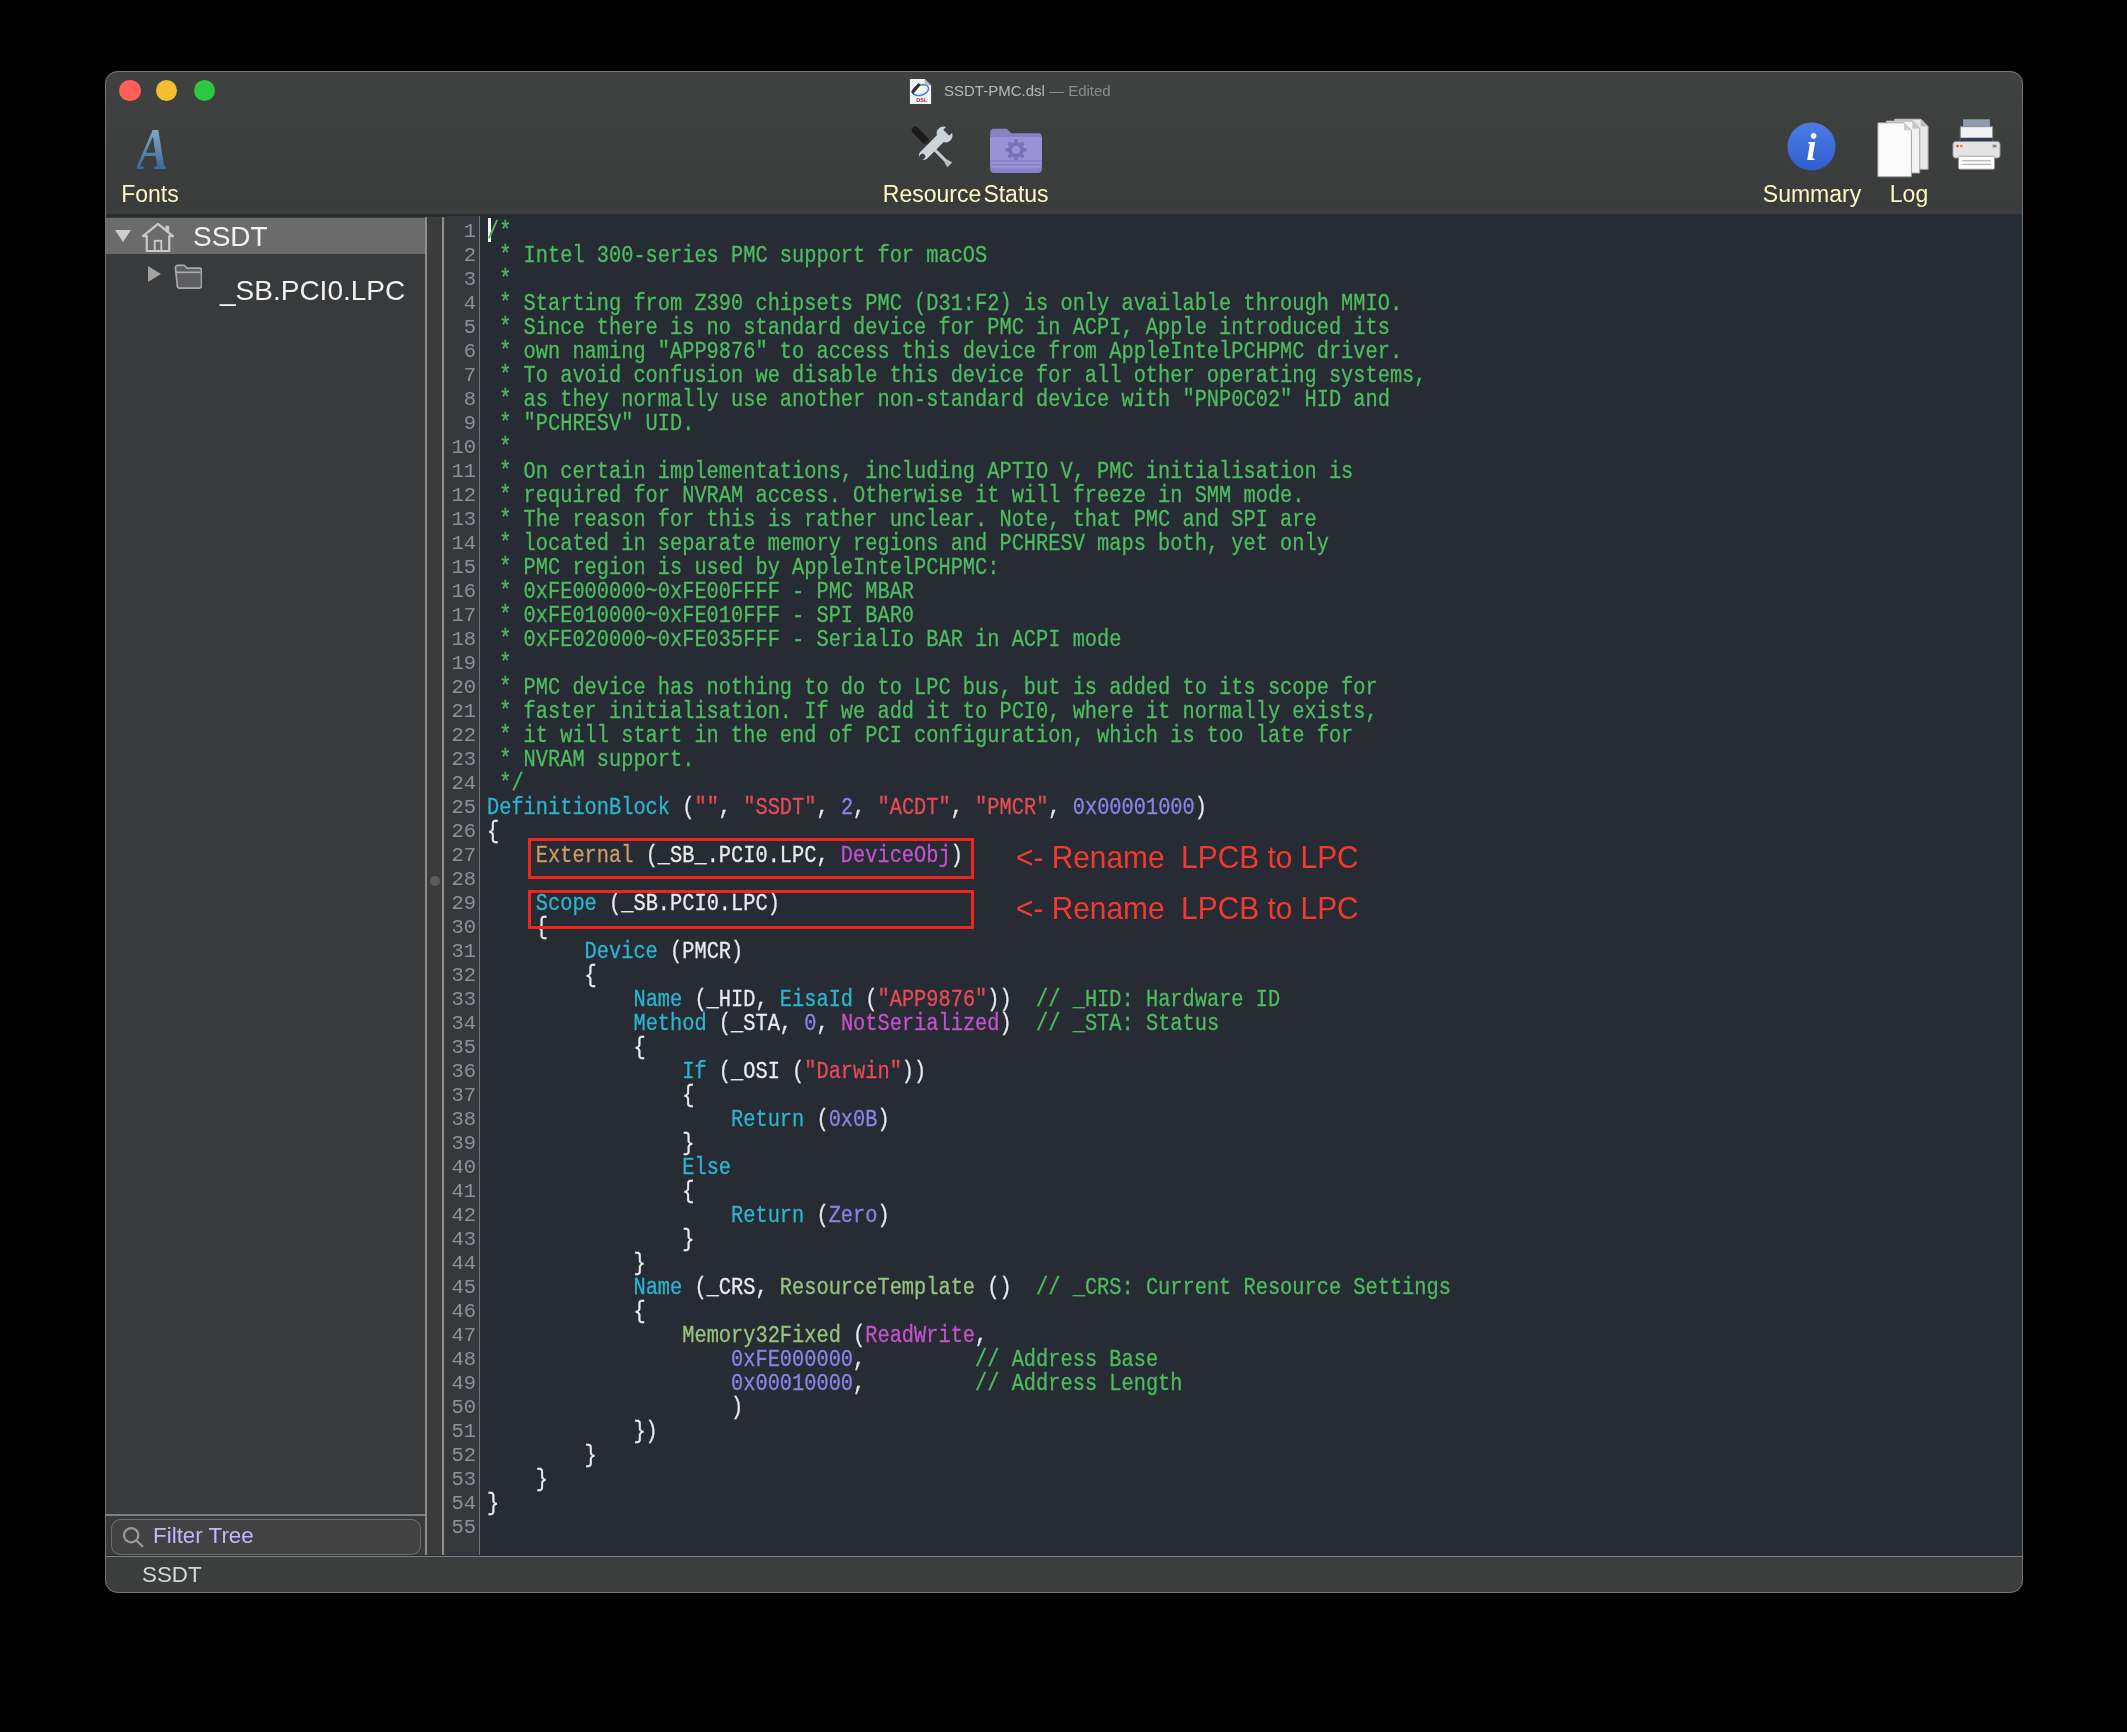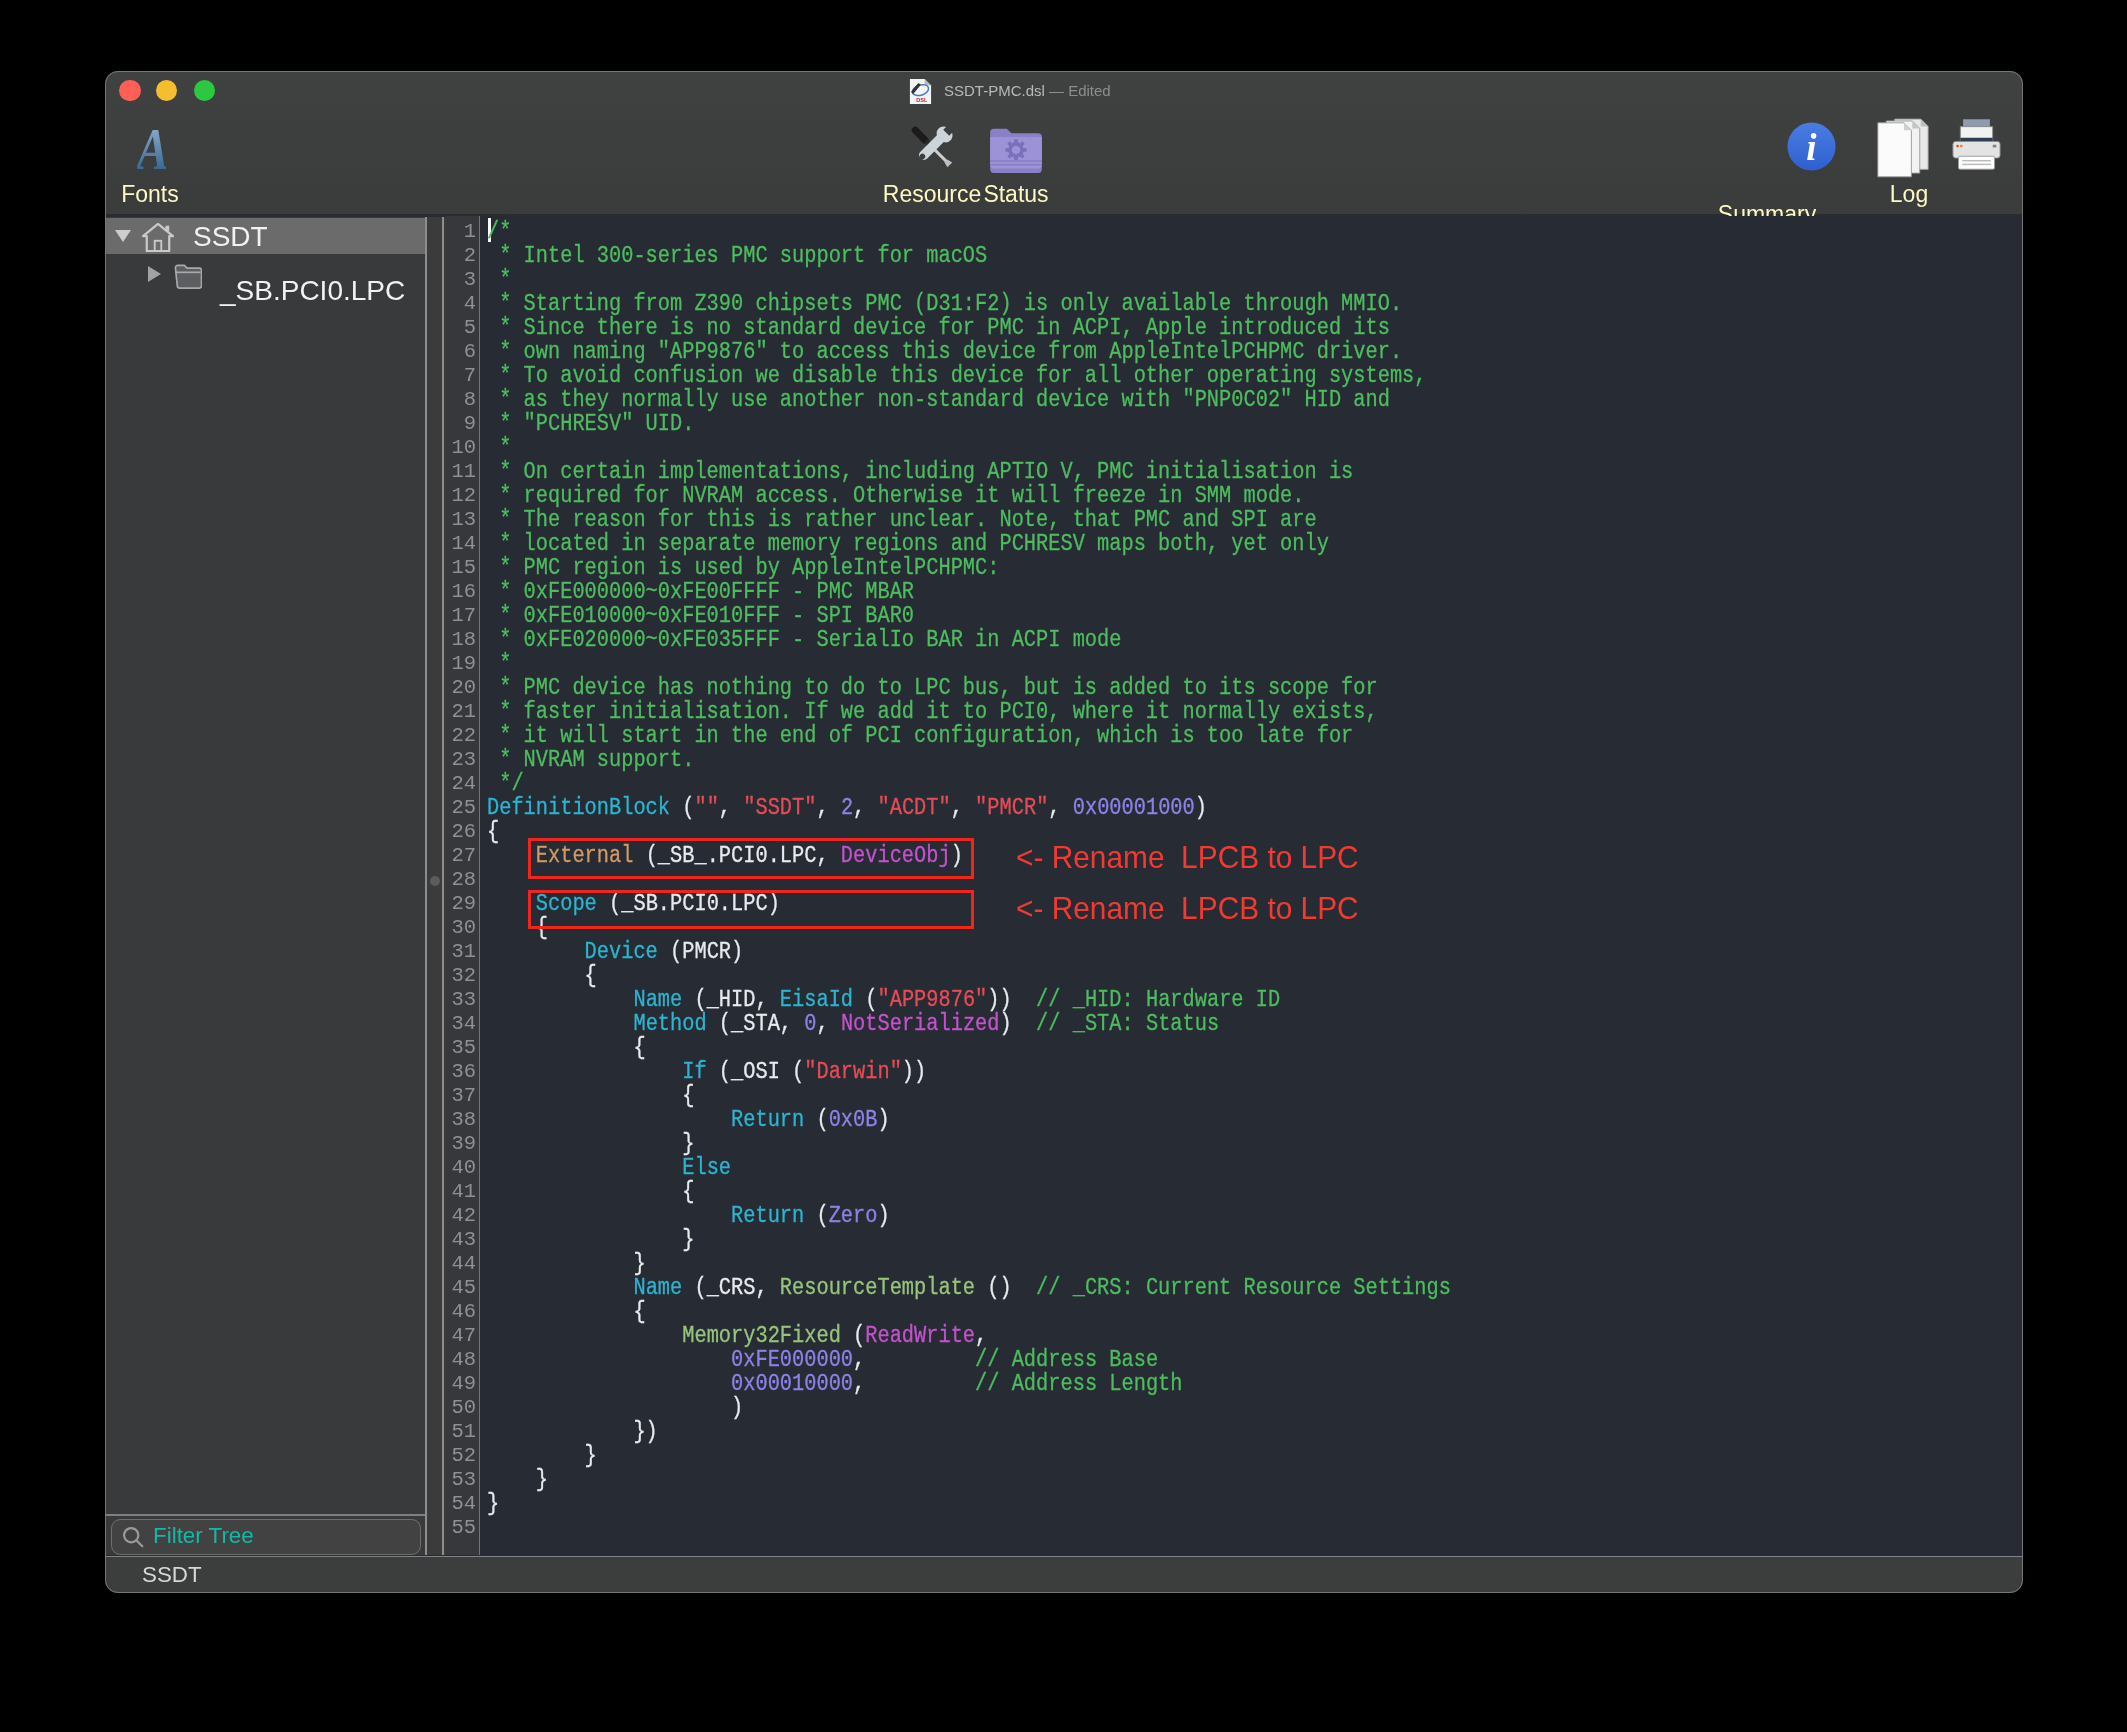--- a/index.html
+++ b/index.html
@@ -30,21 +30,21 @@
            border-top:12px solid #cdcdcd; }
   .tri-r { position:absolute; width:0; height:0;
            border-top:8.4px solid transparent; border-bottom:8.4px solid transparent;
            border-left:13px solid #a2a2a2; }
   .srow { position:absolute; font-size:28px; line-height:28px; color:#f2f2f2; white-space:nowrap; }
 
   
   #filtersep { position:absolute; left:0; top:1297px; width:320px; height:1.9px; background:#7f7f7f; }
   #filterfield { position:absolute; left:5.6px; top:1302px; width:310px; height:36px;
                  background:#424243; border:1.9px solid #6f6f6f; border-radius:9.3px; }
-  #filtertext { position:absolute; left:48px; top:1308px; font-size:22.4px; line-height:22.4px; color:#14b8a6; }
+  #filtertext { position:absolute; left:48px; top:1308px; font-size:22.4px; line-height:22.4px; color:#c4b5fd; }
 
   
   #statusbar { position:absolute; left:0; top:1485px; width:100%; height:38px;
                background:#3c3d3d; border-top:1.9px solid #7f8287; }
   #statusbar span { position:absolute; left:37px; top:6.5px; font-size:22.4px; line-height:22.4px; color:#d6d7d8; }
 
   
   #gutter { position:absolute; left:341px; top:145px; width:34px; height:1339px;
             background:#36383c; border-right:1.9px solid #70757d; }
   #gutternums { position:absolute; left:319px; top:149px; width:52px; text-align:right;
@@ -126,21 +126,21 @@
   <svg class="abs" style="left:1682px; top:51px;" width="49" height="49" viewBox="0 0 53 53">
     <defs>
         <linearGradient id="bg1" x1="0" y1="0" x2="0" y2="1">
       <stop offset="0" stop-color="#4a7de2"></stop>
           <stop offset="1" stop-color="#2f5fd0"></stop>
     </linearGradient>
       </defs>
     <circle cx="26.5" cy="26.5" r="26" fill="url(#bg1)"></circle>
     <text x="26.5" y="41" text-anchor="middle" font-family="Liberation Serif" font-style="italic" font-weight="bold" font-size="40" fill="#fff">i</text>
   </svg>
-  <div class="lbl" style="left:1662px;margin-top:20px;">Summary</div>
+  <div class="lbl" style="left:1707px;">Summary</div>
 
   <svg class="abs" style="left:1771px; top:46px;" width="54" height="61" viewBox="0 0 58 65">
     <g>
       <path d="M20 2 h28 l8 8 v46 h-36 z" fill="#e8e8e8" stroke="#9a9a9a" stroke-width="1"></path>
       <path d="M48 2 l8 8 h-8 z" fill="#bdbdbd"></path>
     </g>
     <g>
       <path d="M11 4 h28 l8 8 v48 h-36 z" fill="#f2f2f2" stroke="#9a9a9a" stroke-width="1"></path>
       <path d="M39 4 l8 8 h-8 z" fill="#c6c6c6"></path>
     </g>

